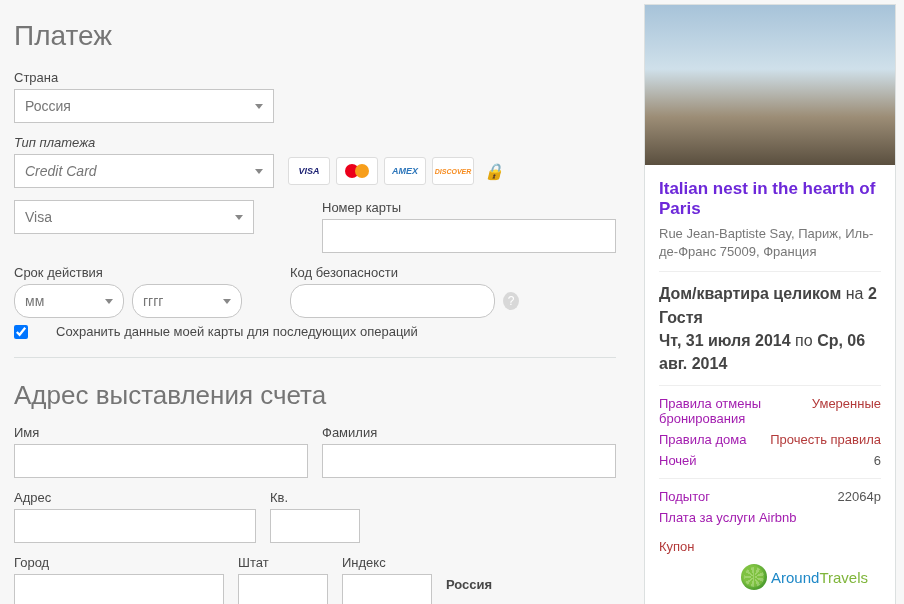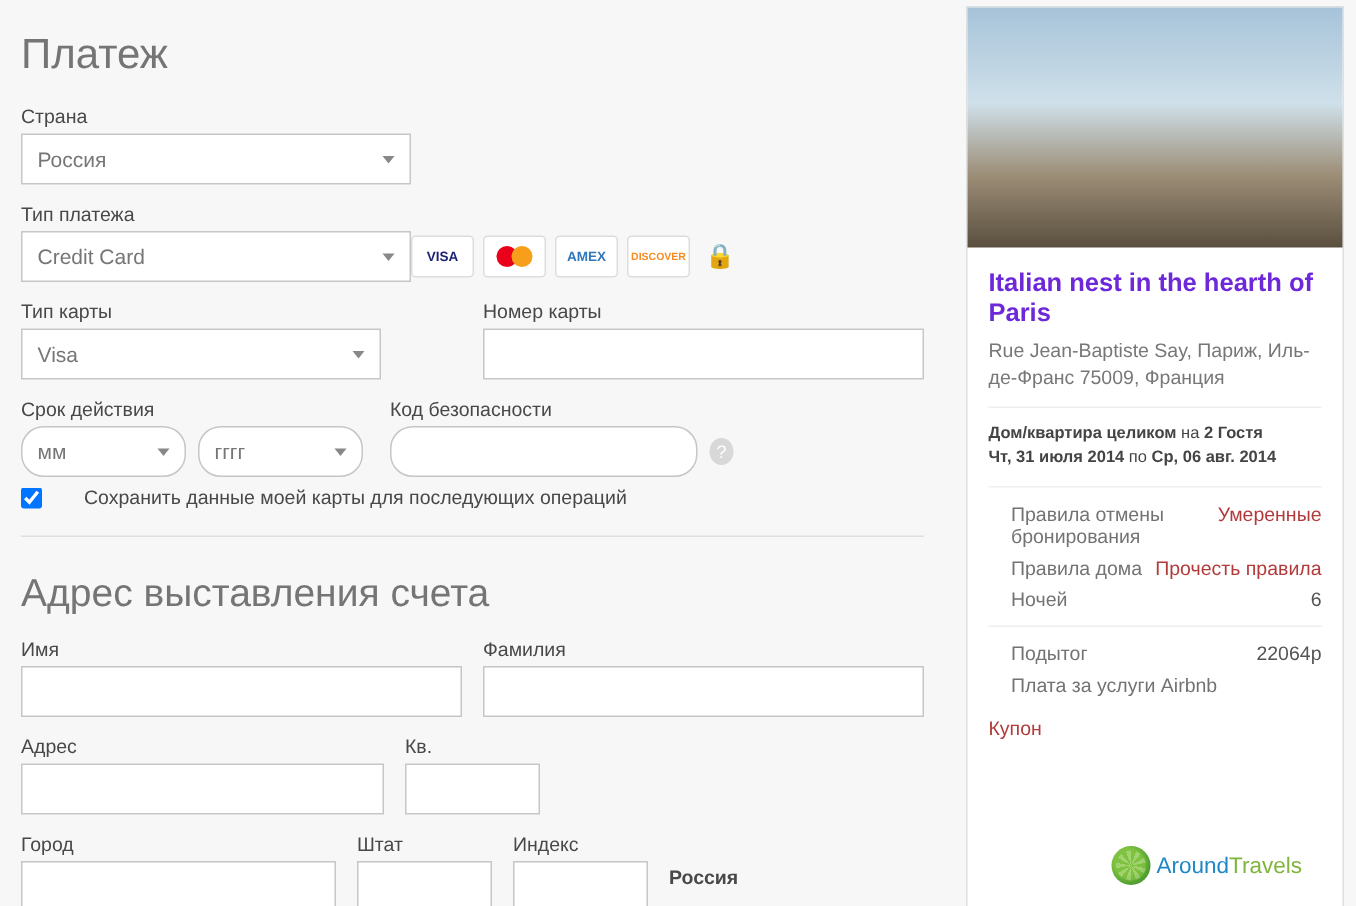--- a/index.html
+++ b/index.html
@@ -66,21 +66,21 @@
   }
   .caret {
     width: 0; height: 0;
     border-left: 4px solid transparent;
     border-right: 4px solid transparent;
     border-top: 5px solid #888;
   }
   .w260 { width: 260px; }
   .w240 { width: 240px; }
   .w110 { width: 110px; border-radius: 15px; }
-  .pay-row { display: flex; align-items: flex-end; margin-bottom: 12px; }
+  .pay-row { display: flex; align-items: flex-end; gap: 14px; margin-bottom: 12px; font-style: italic; }
   .card-icons { display: flex; gap: 6px; align-items: center; height: 34px; }
   .card-icon {
     width: 42px; height: 28px; border: 1px solid #ddd; border-radius: 3px;
     display: flex; align-items: center; justify-content: center;
     font-size: 9px; font-weight: 700; background: #fff;
   }
   .visa { color: #1a1f71; }
   .mc { position: relative; }
   .mc::before, .mc::after {
     content: ''; position: absolute; width: 14px; height: 14px; border-radius: 50%;
@@ -100,24 +100,24 @@
   .check-row label { font-size: 13px; color: #484848; margin-left: 22px; }
   hr { border: none; border-top: 1px solid #dce0e0; margin: 18px 0 2px; }
   .right-img {
     width: 100%; height: 160px;
     background: linear-gradient(to bottom, #a7c3d9 0%, #cfe0ea 40%, #9c8d76 70%, #5a4f3f 100%);
   }
   .right-body { padding: 14px 14px 4px; }
   .right h3 { font-size: 17px; font-weight: 600; color: #6d28d9; margin-bottom: 6px; }
   .addr { font-size: 13px; color: #777; line-height: 1.4; margin-bottom: 6px; }
   .rhr { border-top: 1px solid #eee; margin: 10px 0; }
-  .sum-line { font-size: 11px; color: #444; line-height: 1.45; }
+  .sum-line { font-size: 16px; color: #444; line-height: 1.45; }
   .sum-line b { font-weight: 600; }
   .rule-row { display: flex; justify-content: space-between; font-size: 13px; margin-bottom: 6px; }
-  .rule-row .rlabel { color: #737373; flex: 1; padding-right: 8px; margin-left: 15px; }
+  .rule-row .rlabel { color: #a21caf; flex: 1; padding-right: 8px; }
   .rule-row .rval { color: #B33A3A; text-align: right; }
   .rule-row .rvalg { color: #555; }
   .coupon { font-size: 13px; color: #B33A3A; margin-top: 8px; display: inline-block; }
   .static-country { font-size: 13px; font-weight: 600; color: #484848; padding-top: 22px; }
   .ind-col { width: 90px; }
   .watermark {
     position: absolute; right: 36px; bottom: 14px;
     display: flex; align-items: center; gap: 4px;
     font-size: 15px; font-weight: 500;
   }
@@ -161,21 +161,20 @@
         <div class="card-icon visa">VISA</div>
         <div class="card-icon mc"></div>
         <div class="card-icon amex">AMEX</div>
         <div class="card-icon disc">DISCOVER</div>
         <span class="lock-icon">🔒</span>
       </div>
     </div>
 
     <div class="row">
       <div class="col">
-        <span class="label">Тип карты</span>
         <div class="select w240">
           <span>Visa</span>
           <span class="caret"></span>
         </div>
       </div>
       <div class="col">
         <span class="label">Номер карты</span>
         <input type="text" class="w240" style="">
       </div>
     </div>
@@ -187,21 +186,21 @@
           <div class="select w110">
             <span>мм</span>
             <span class="caret"></span>
           </div>
           <div class="select w110">
             <span>гггг</span>
             <span class="caret"></span>
           </div>
         </div>
       </div>
-      <div style="margin-left:4px">
+      <div style="margin-left:34px">
         <span class="label">Код безопасности</span>
         <div style="display:flex; align-items:center">
           <input type="text" class="w110" style="">
           <span class="help-icon">?</span>
         </div>
       </div>
     </div>
 
     <div class="check-row">
       <input type="checkbox" checked="" style="">

